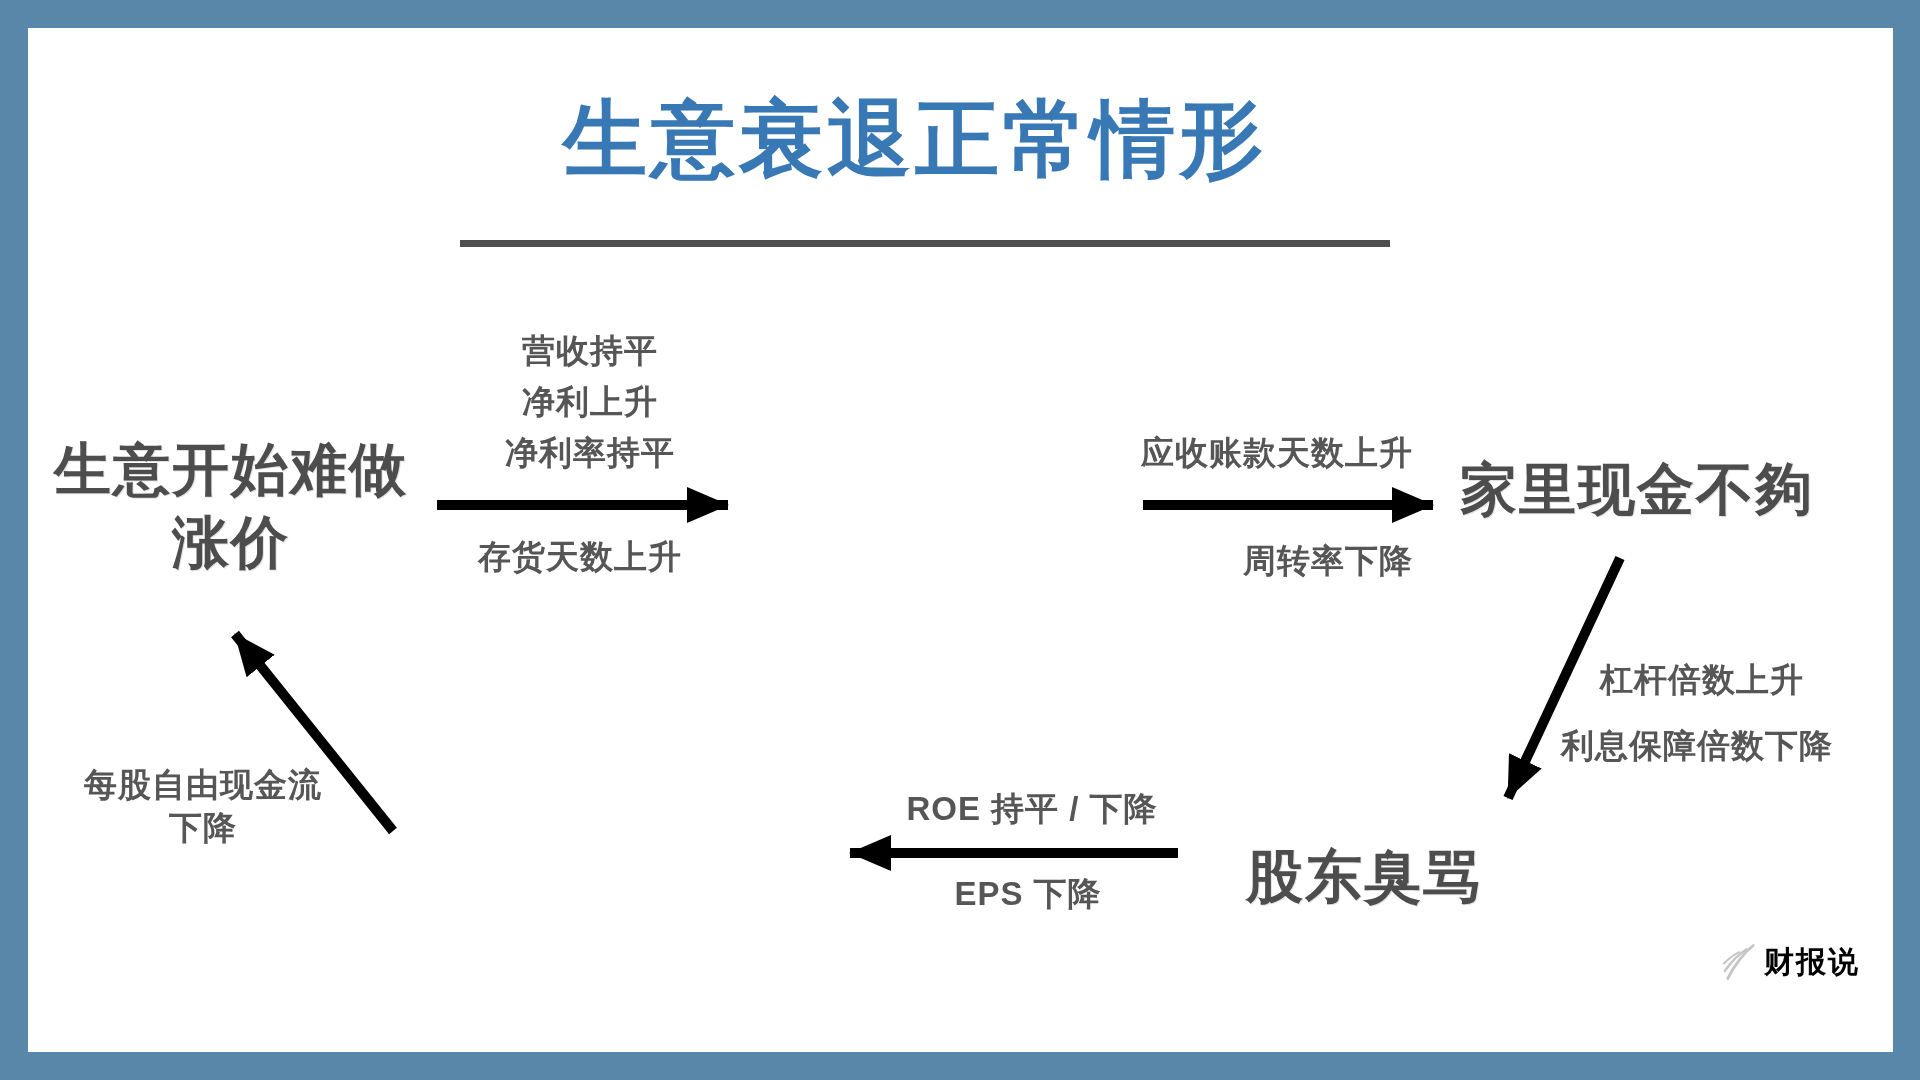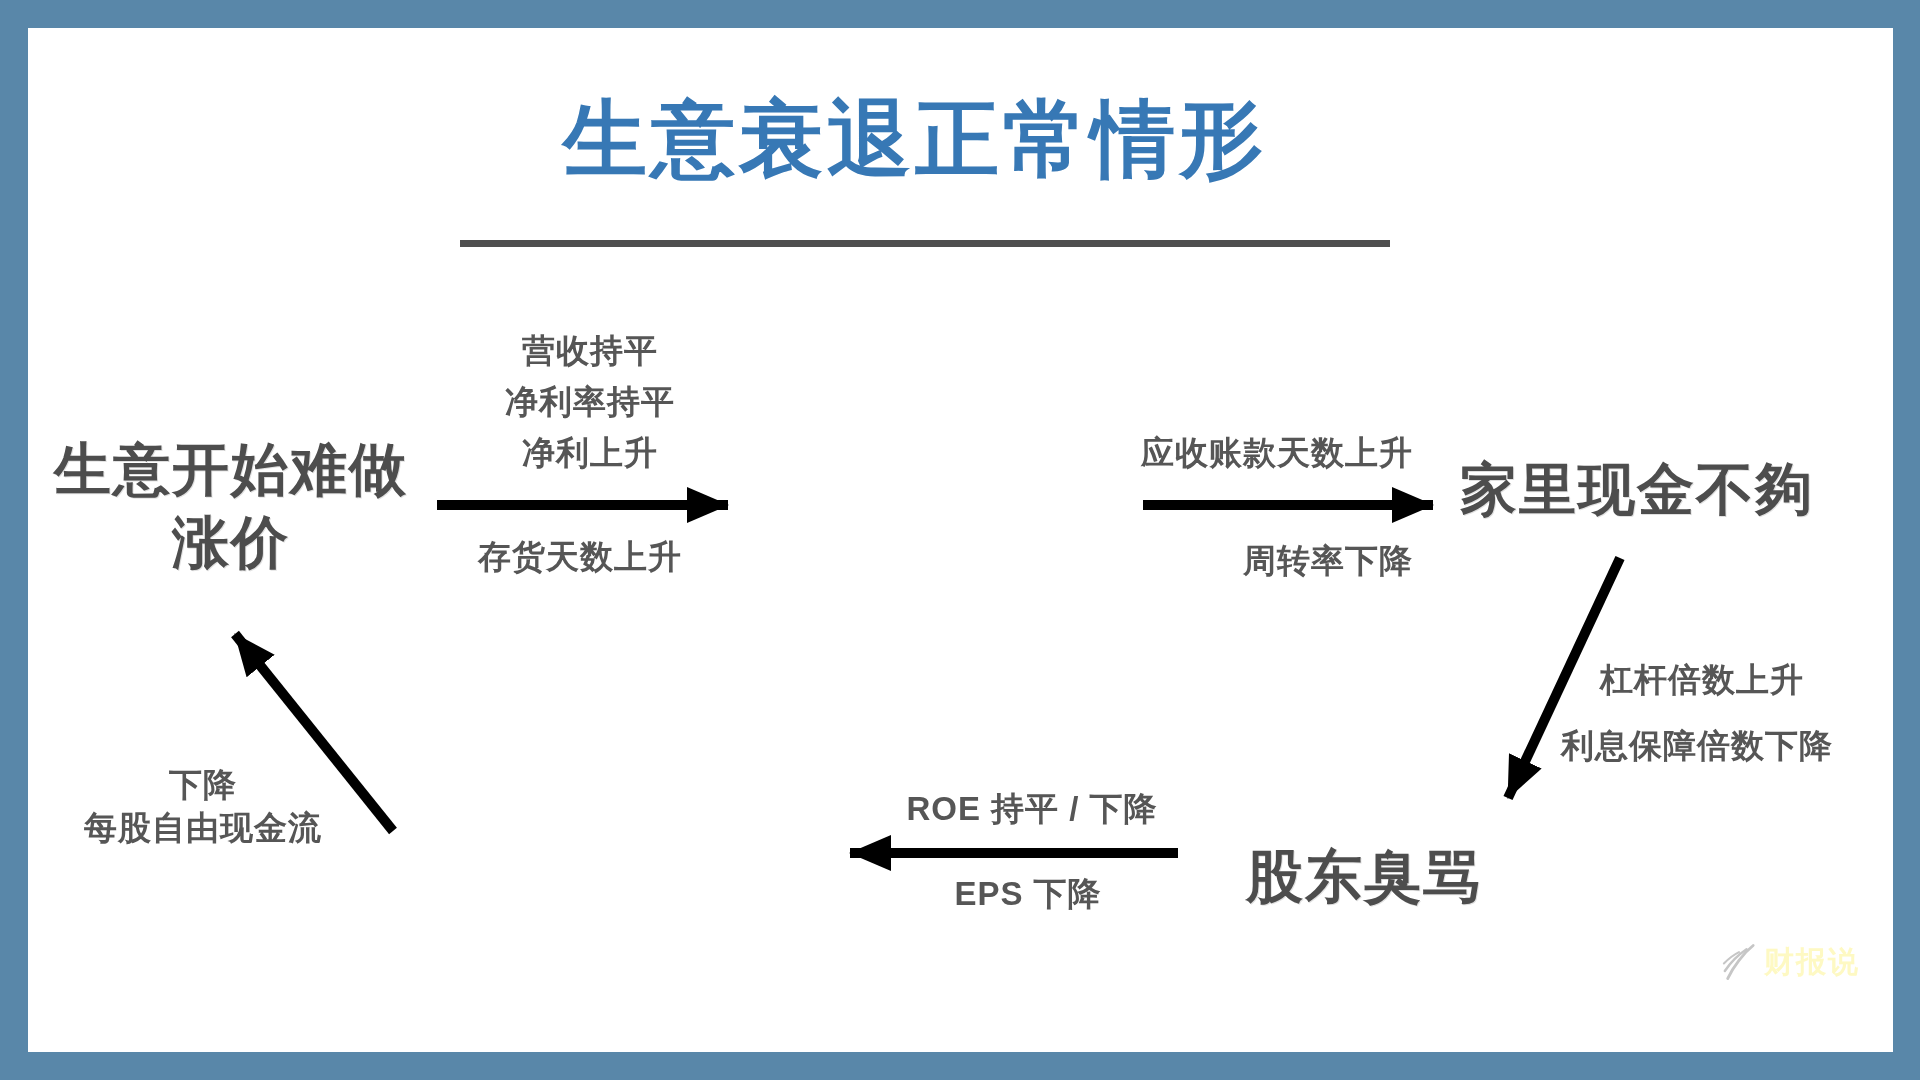--- a/index.html
+++ b/index.html
@@ -82,21 +82,21 @@
     pointer-events: none;
   }
   .watermark {
     position: absolute;
     left: 1722px;
     top: 962px;
     transform: translate(0, -50%);
     display: flex;
     align-items: center;
     gap: 8px;
-    color: #fef9c3;
+    color: #000000;
     font-size: 30px;
     font-weight: 700;
     letter-spacing: 2px;
   }
 </style>
 </head>
 <body>
 
 <div class="frame">
   <div class="canvas"></div>
@@ -117,43 +117,43 @@
   <div class="abs title">生意衰退正常情形</div>
   <div class="divider"></div>
 
   <div class="abs node node-start">
     <div>生意开始难做</div>
     <div>涨价</div>
   </div>
 
   <div class="abs elabel e1-above">
     <div>营收持平</div>
+    <div>净利上升</div>
     <div>净利率持平</div>
-    <div>净利上升</div>
   </div>
   <div class="abs elabel e1-below">存货天数上升</div>
 
 
   <div class="abs elabel e2-above">应收账款天数上升</div>
   <div class="abs elabel e2-below">周转率下降</div>
 
   <div class="abs node node-cash">家里现金不夠</div>
 
   <div class="abs elabel e3-l1">杠杆倍数上升</div>
   <div class="abs elabel e3-l2">利息保障倍数下降</div>
 
   <div class="abs node node-shareholders">股东臭骂</div>
 
   <div class="abs elabel e4-above">ROE 持平 / 下降</div>
   <div class="abs elabel e4-below">EPS 下降</div>
 
 
   <div class="abs elabel e5">
+    <div>每股自由现金流</div>
     <div>下降</div>
-    <div>每股自由现金流</div>
   </div>
 
   <div class="watermark">
     <svg width="34" height="40" viewBox="0 0 36 40">
       <path d="M6,37 C12,24 23,10 33,2" fill="none" stroke="#c6c6c6" stroke-width="3" stroke-linecap="round"></path>
       <path d="M3,29 C9,20 17,12 26,6" fill="none" stroke="#c6c6c6" stroke-width="2.6" stroke-linecap="round"></path>
       <path d="M2,21 C7,16 12,12 18,9" fill="none" stroke="#c6c6c6" stroke-width="2.2" stroke-linecap="round"></path>
     </svg>
     <span>财报说</span>
   </div>

